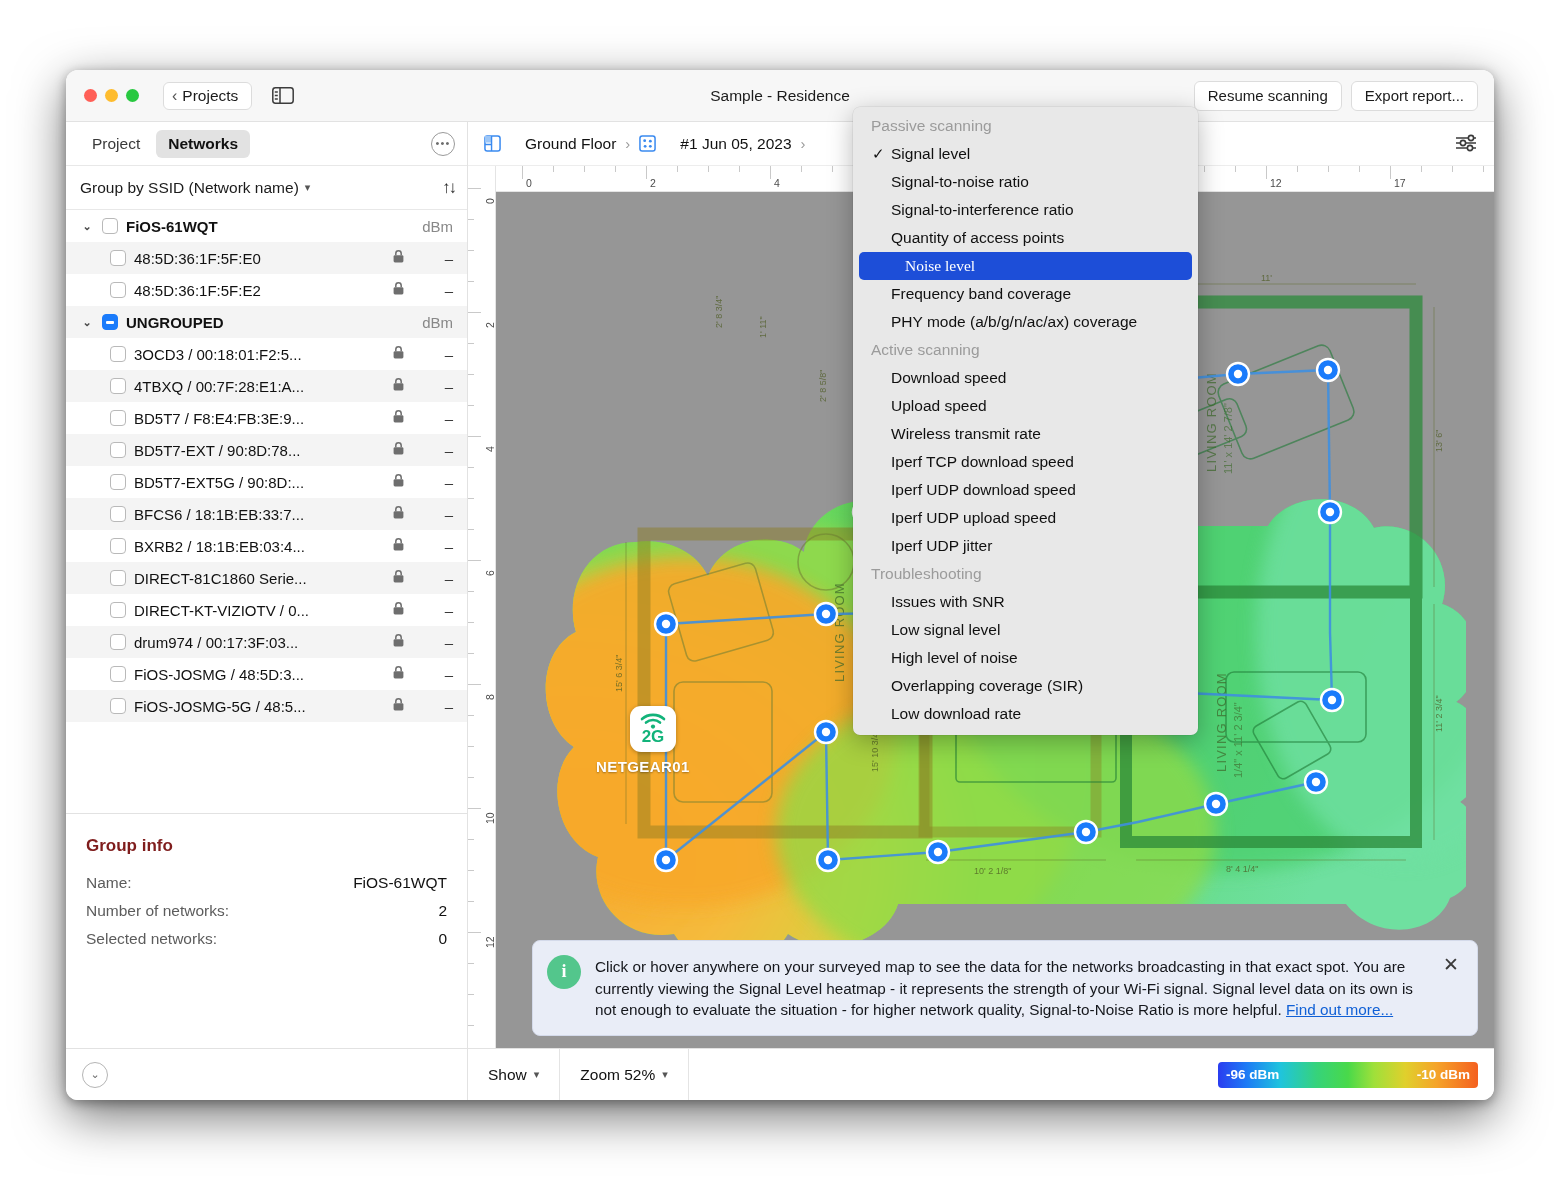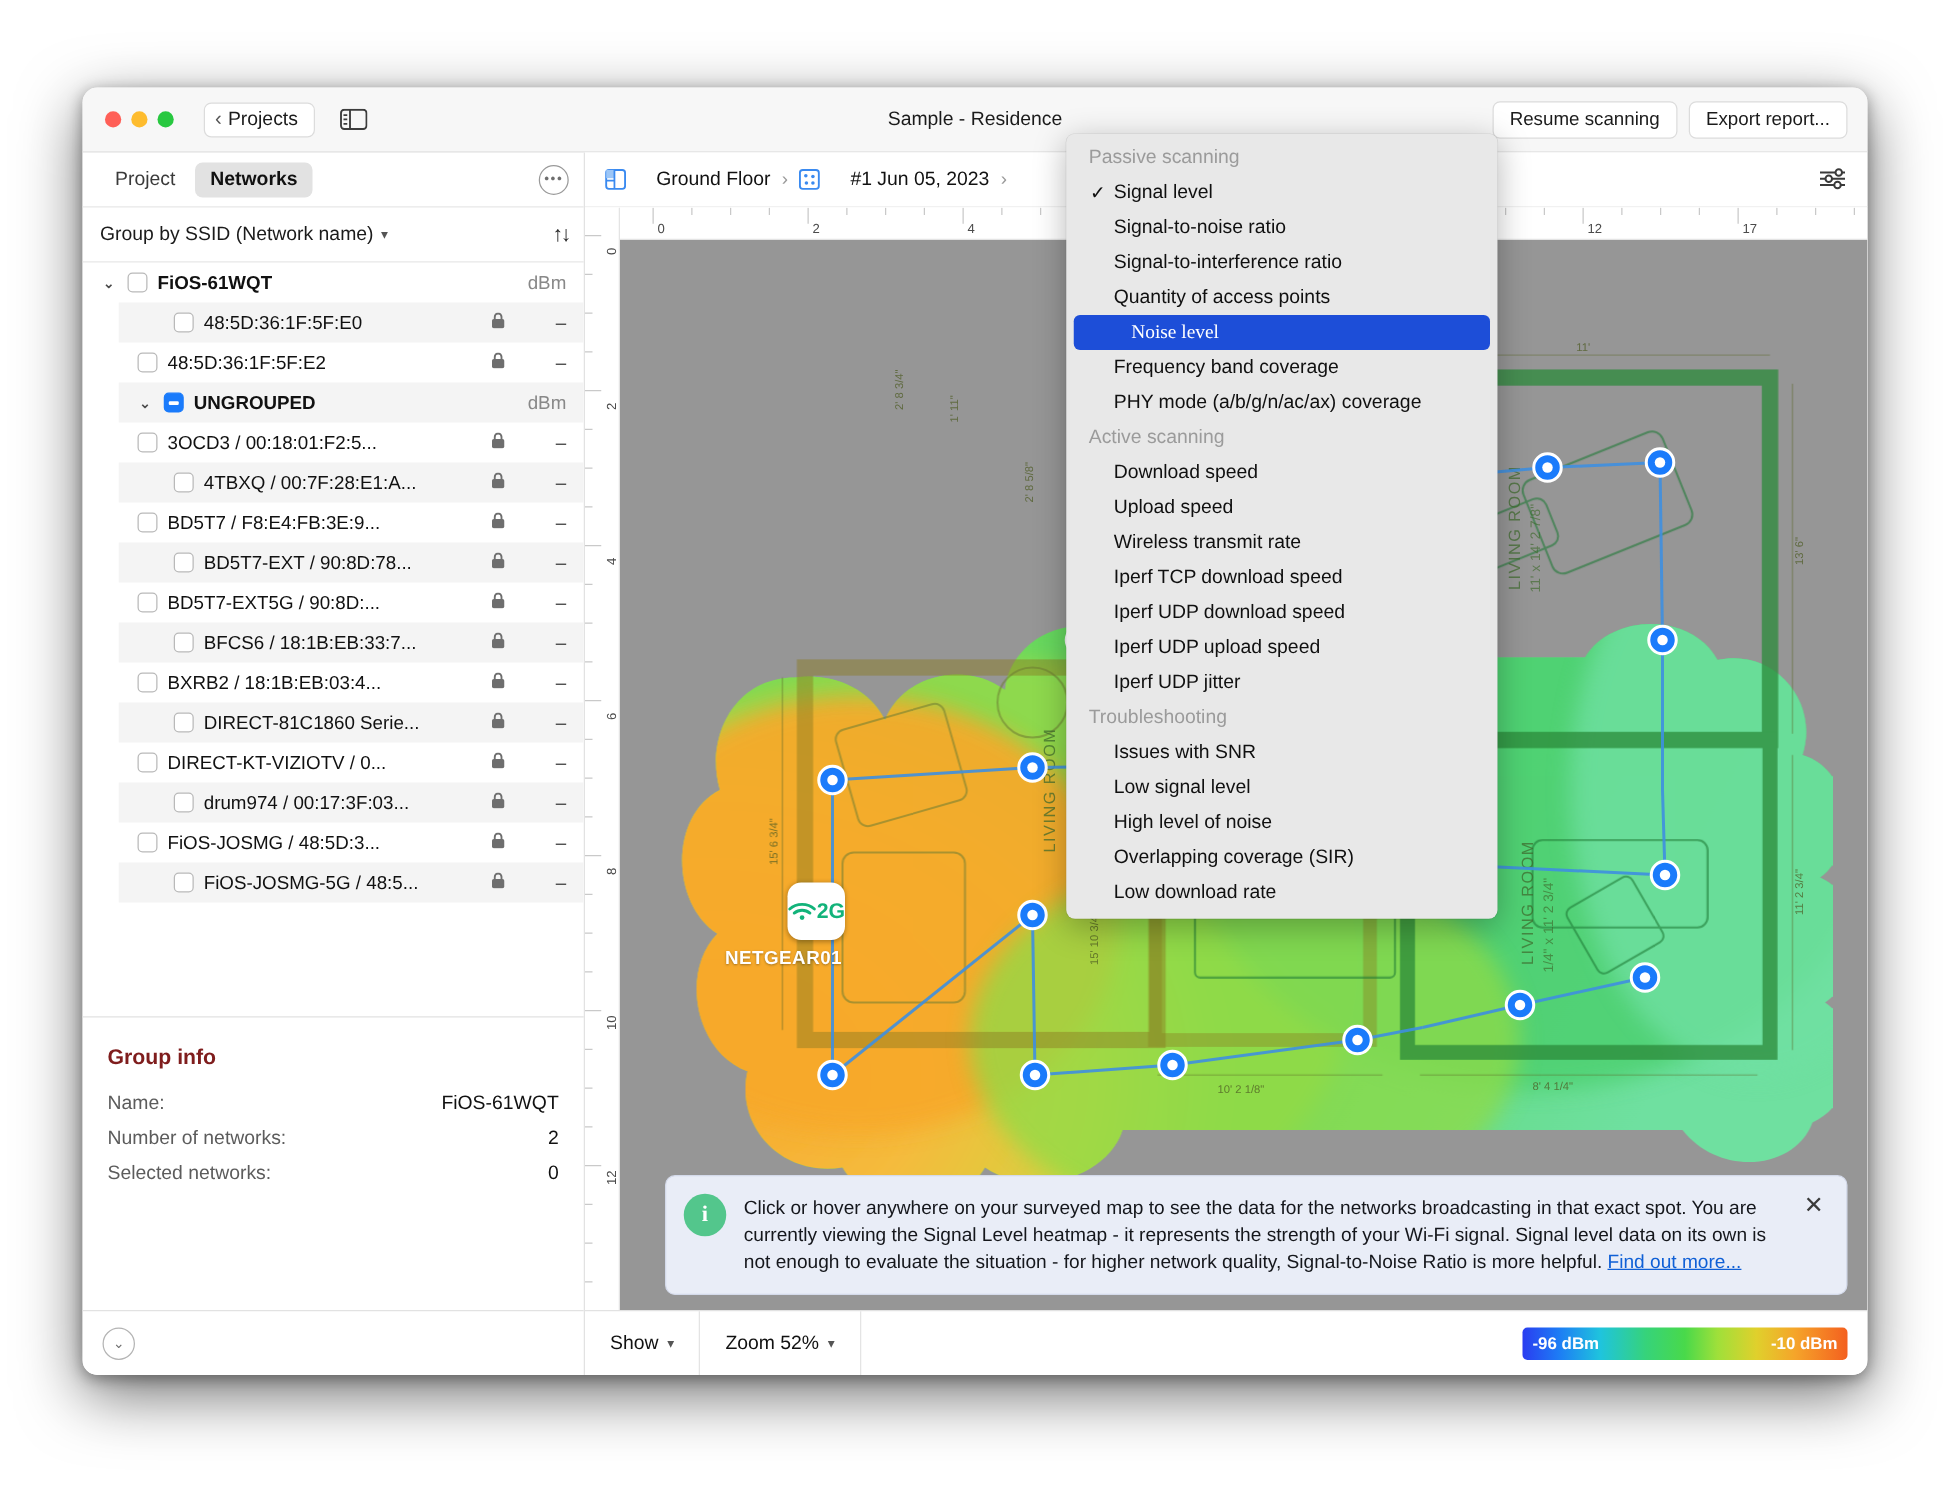--- a/index.html
+++ b/index.html
@@ -148,21 +148,21 @@
     min-height: 0;
   }
   .row {
     height: 32px;
     display: flex; align-items: center;
     padding-left: 14px; padding-right: 14px;
     font-size: 15px;
     color: #111;
     gap: 8px;
   }
-  .row.alt { background: #f4f4f4; margin-left: 29px; }
+  .row.alt { background: #f4f4f4; }
   .row.grp { font-weight: 700; }
   .disclose {
     width: 14px; font-size: 11px; color:#4a4a4a; text-align:center;
   }
   .cbx {
     width: 16px; height: 16px; flex:0 0 16px;
     border: 1.4px solid #b9b9b9;
     border-radius: 4px;
     background: #fff;
   }
@@ -272,27 +272,27 @@
   }
 
   
   .ap {
     position:absolute;
     left: 134px; top: 514px;
     width: 46px; height: 46px;
     border-radius: 11px;
     background:#ffffff;
     box-shadow: 0 1px 4px rgba(0,0,0,0.3);
-    display:flex; flex-direction:row; align-items:center; justify-content:center;
+    display:flex; flex-direction:column; align-items:center; justify-content:center;
     gap:0px;
   }
   .ap .band { font-size: 17px; font-weight: 700; color:#12b37a; line-height: 1; margin-top:-1px;}
   .ap-name {
     position:absolute;
-    left: 84px; top: 566px;
+    left: 100px; top: 566px;
     font-size: 15px; font-weight: 700; color:#ffffff;
     text-shadow: 0 1px 2px rgba(0,0,0,0.35);
     letter-spacing: 0.4px;
     white-space: nowrap;
   }
 
   
   .banner {
     position:absolute;
     left: 36px; right: 16px; bottom: 12px;

